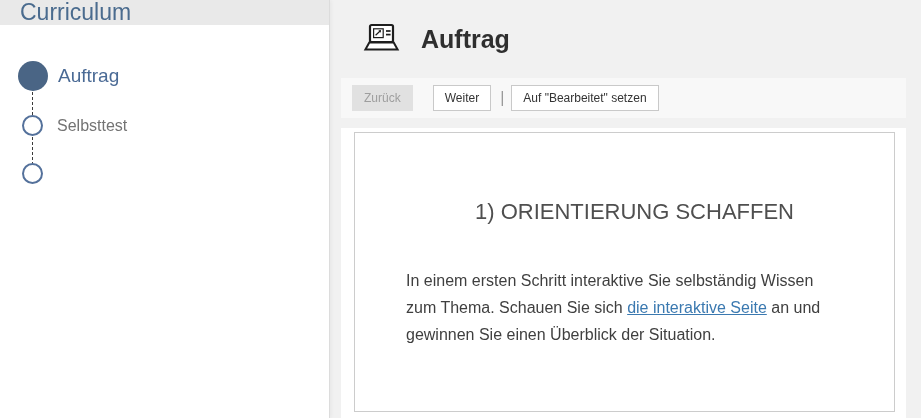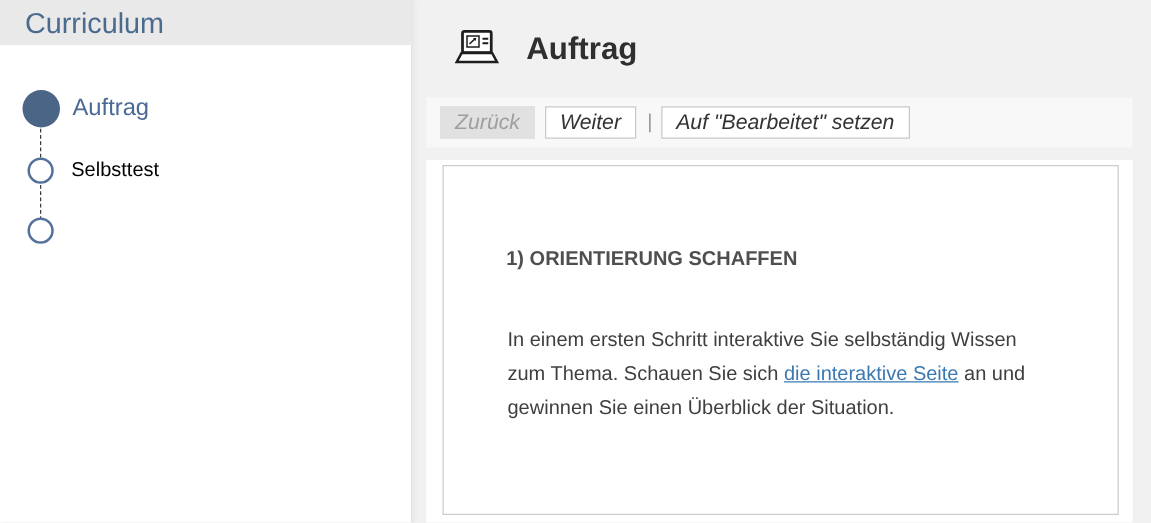--- a/index.html
+++ b/index.html
@@ -14,21 +14,21 @@
 
   
   .sidebar {
     position: absolute; left: 0; top: 0;
     width: 330px; height: 418px;
     background: #ffffff;
     border-right: 1px solid #dcdcdc;
     box-shadow: 1px 0 4px rgba(0,0,0,0.05);
   }
   .sidebar-header {
-    height: 36px; background: #e9e9e9;
+    height: 25px; background: #e9e9e9;
     display: flex; align-items: center;
     padding-left: 20px;
     font-size: 23px; font-weight: 300; color: #4a6b8e;
   }
   .stepper { position: relative; margin-top: 36px; }
   .stepper-connector {
     position: absolute; left: 32px; top: 16px;
     height: 98px; width: 0;
     border-left: 1px dashed #3c3c3c;
     z-index: 0;
@@ -37,21 +37,21 @@
   .step-circle-active {
     width: 30px; height: 30px; margin-left: 18px;
     border-radius: 50%; background: #4a6585; flex: 0 0 auto;
   }
   .step-circle-pending {
     width: 21px; height: 21px; margin-left: 22px;
     border-radius: 50%; background: #ffffff;
     border: 2px solid #54719b; flex: 0 0 auto;
   }
   .step-active-label { margin-left: 10px; font-size: 19px; color: #4a6a95; }
-  .step-pending-label { margin-left: 14px; font-size: 16px; color: #000000; }
+  .step-pending-label { margin-left: 14px; font-size: 16px; color: #737373; }
   .step-2 { margin-top: 24px; }
   .step-3 { margin-top: 27px; }
 
   
   .main {
     position: absolute; left: 341px; top: 0;
     width: 565px; height: 418px;
   }
   .page-header {
     height: 78px; display: flex; align-items: center;
@@ -63,48 +63,47 @@
     font-size: 25px; font-weight: 700; color: #2f2f2f;
   }
 
   .toolbar {
     height: 40px; background: #f8f8f8;
     display: flex; align-items: center;
     padding-left: 11px;
   }
   .btn {
     font-family: inherit;
-    font-size: 17px; line-height: 16px;
+    font-size: 12px; line-height: 16px;
     padding: 4px 11px;
     background: #ffffff; color: #333333;
     border: 1px solid #c9c9c9;
     cursor: pointer;
-    font-style: italic;
   }
-  .btn + .btn { margin-left: 8px; }
+  .btn + .btn { margin-left: 20px; }
   .btn-disabled {
     background: #e1e1e1; color: #9e9e9e;
     border: 1px solid #e1e1e1;
   }
   .toolbar-separator { color: #999; font-size: 16px; margin: 0 7px 0 9px; }
 
   .panel {
     margin-top: 10px; height: 290px;
     background: #ffffff;
     padding: 4px 11px 6px 13px;
   }
   .content-box {
     height: 100%;
     border: 1px solid #cccccc;
     background: #ffffff;
     padding: 66px 30px 0 50px;
     overflow: hidden;
   }
   .content-heading {
-    margin: 0; font-size: 16px; font-weight: 700; color: #4f4f4f;
+    margin: 0; font-size: 22px; font-weight: 400; color: #4f4f4f; text-align: center;
   }
   .content-paragraph {
     margin: 42px 0 0 1px; width: 432px;
     font-size: 16px; line-height: 27px; color: #3f3f3f;
   }
   .content-link { color: #3b79b0; text-decoration: underline; cursor: pointer; margin-top: 24px; }
 </style>
 </head>
 <body>
 

